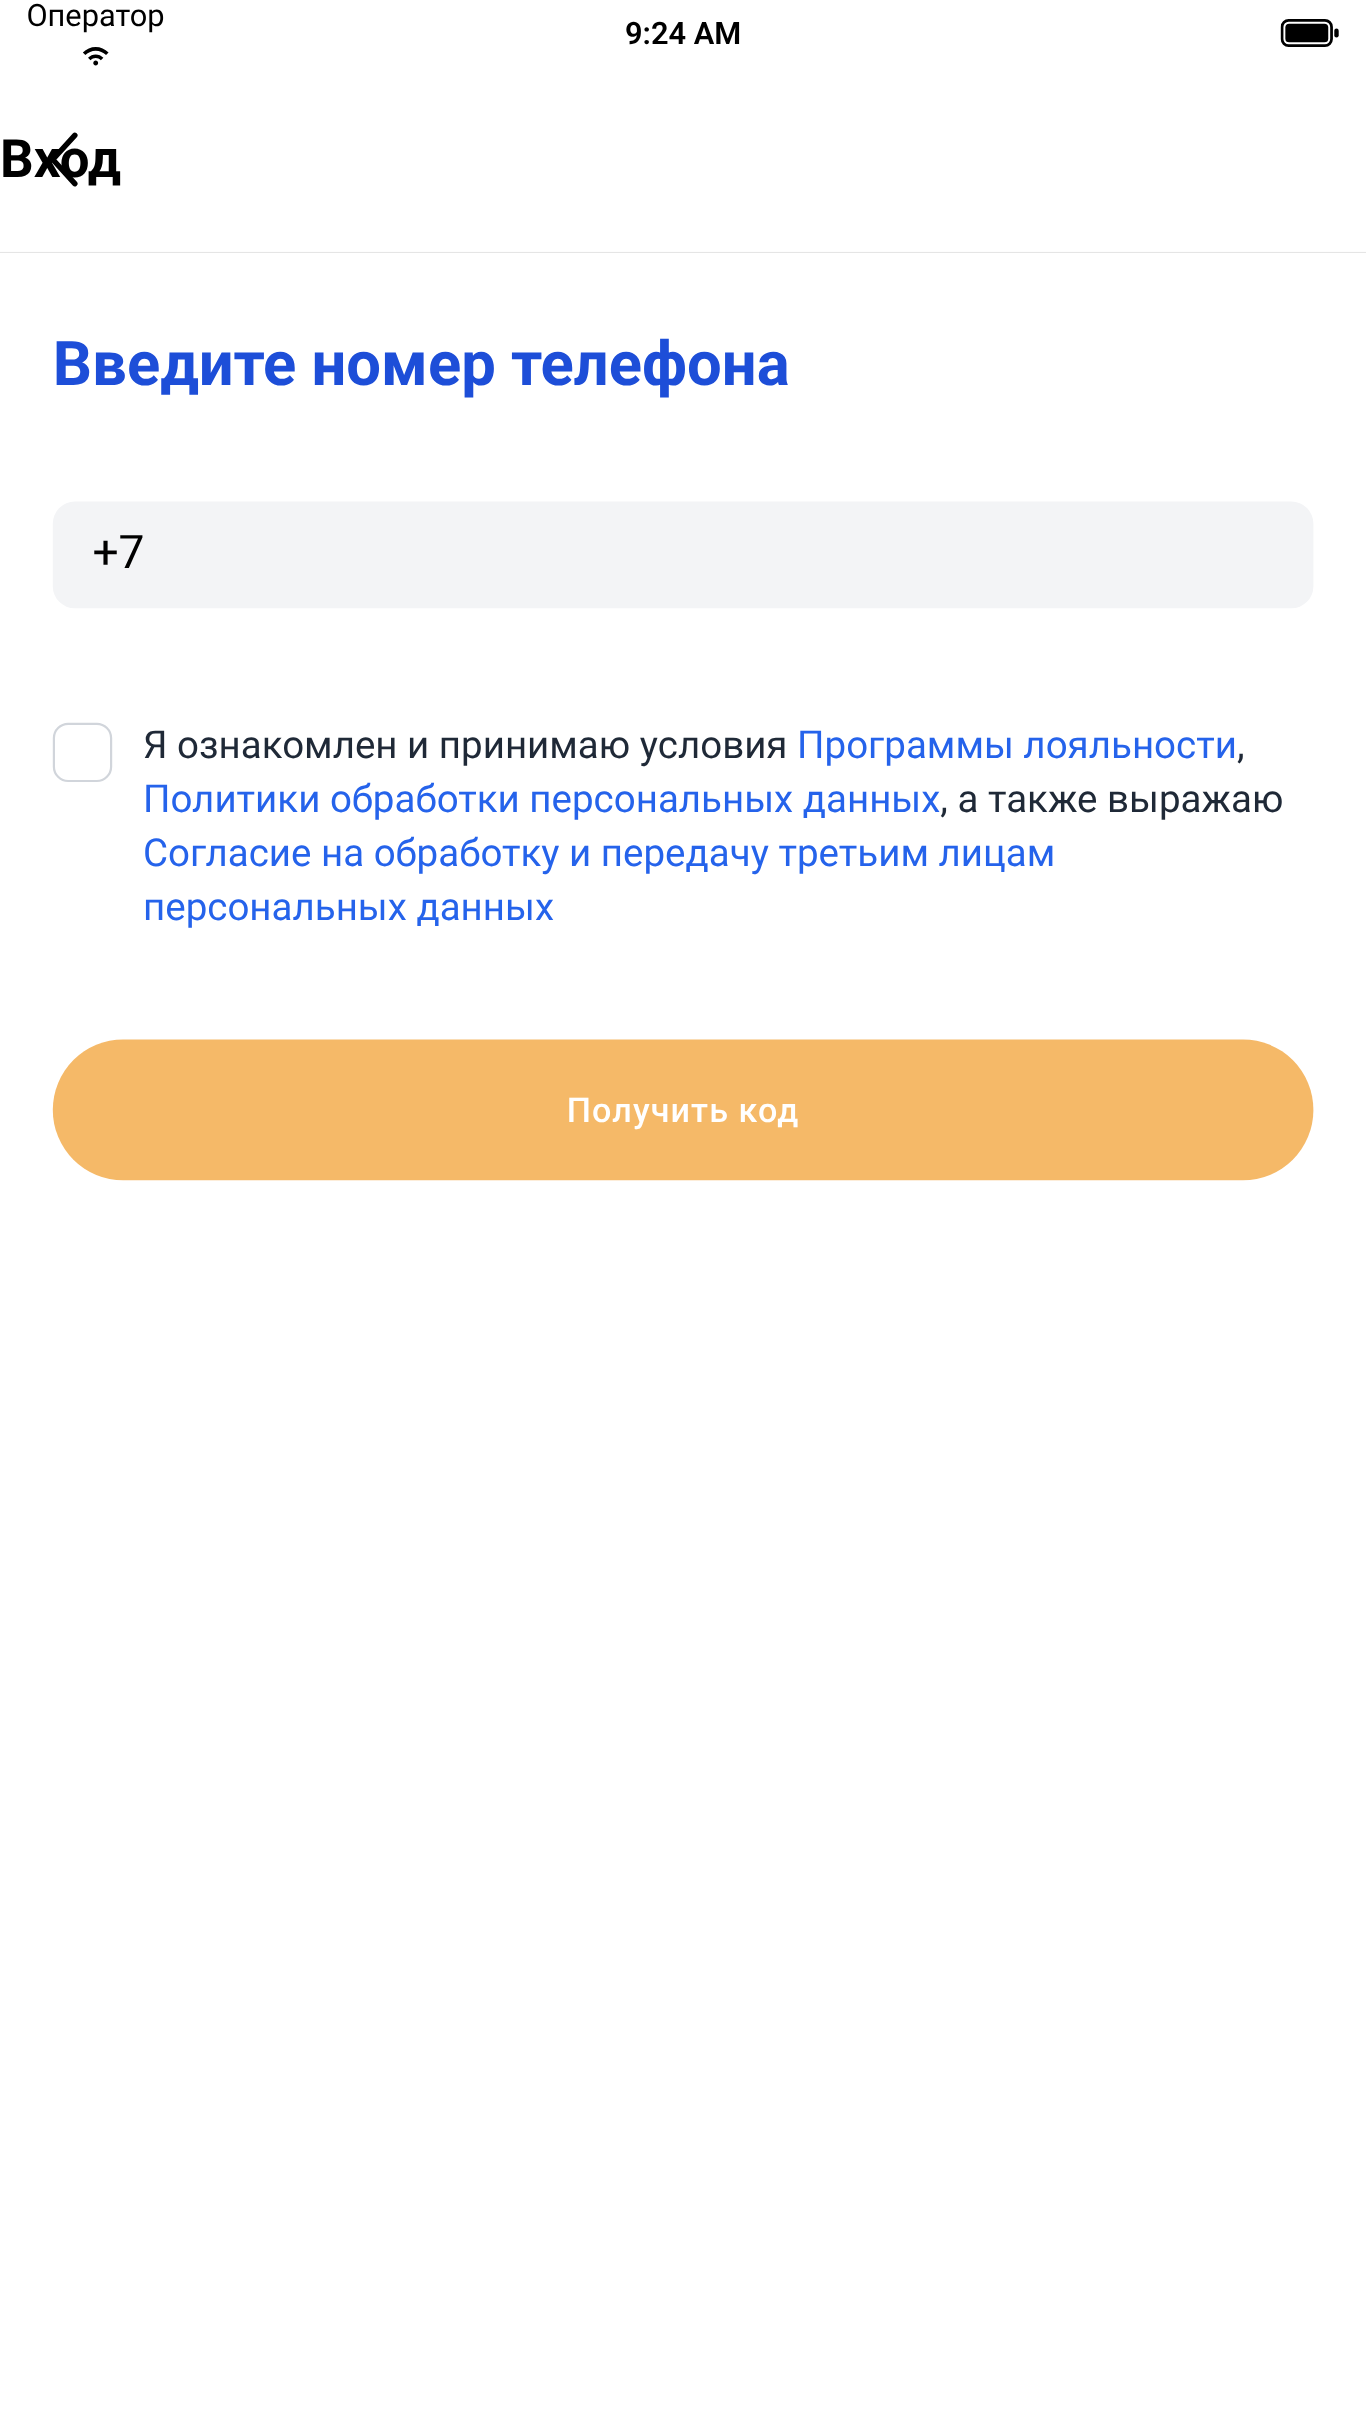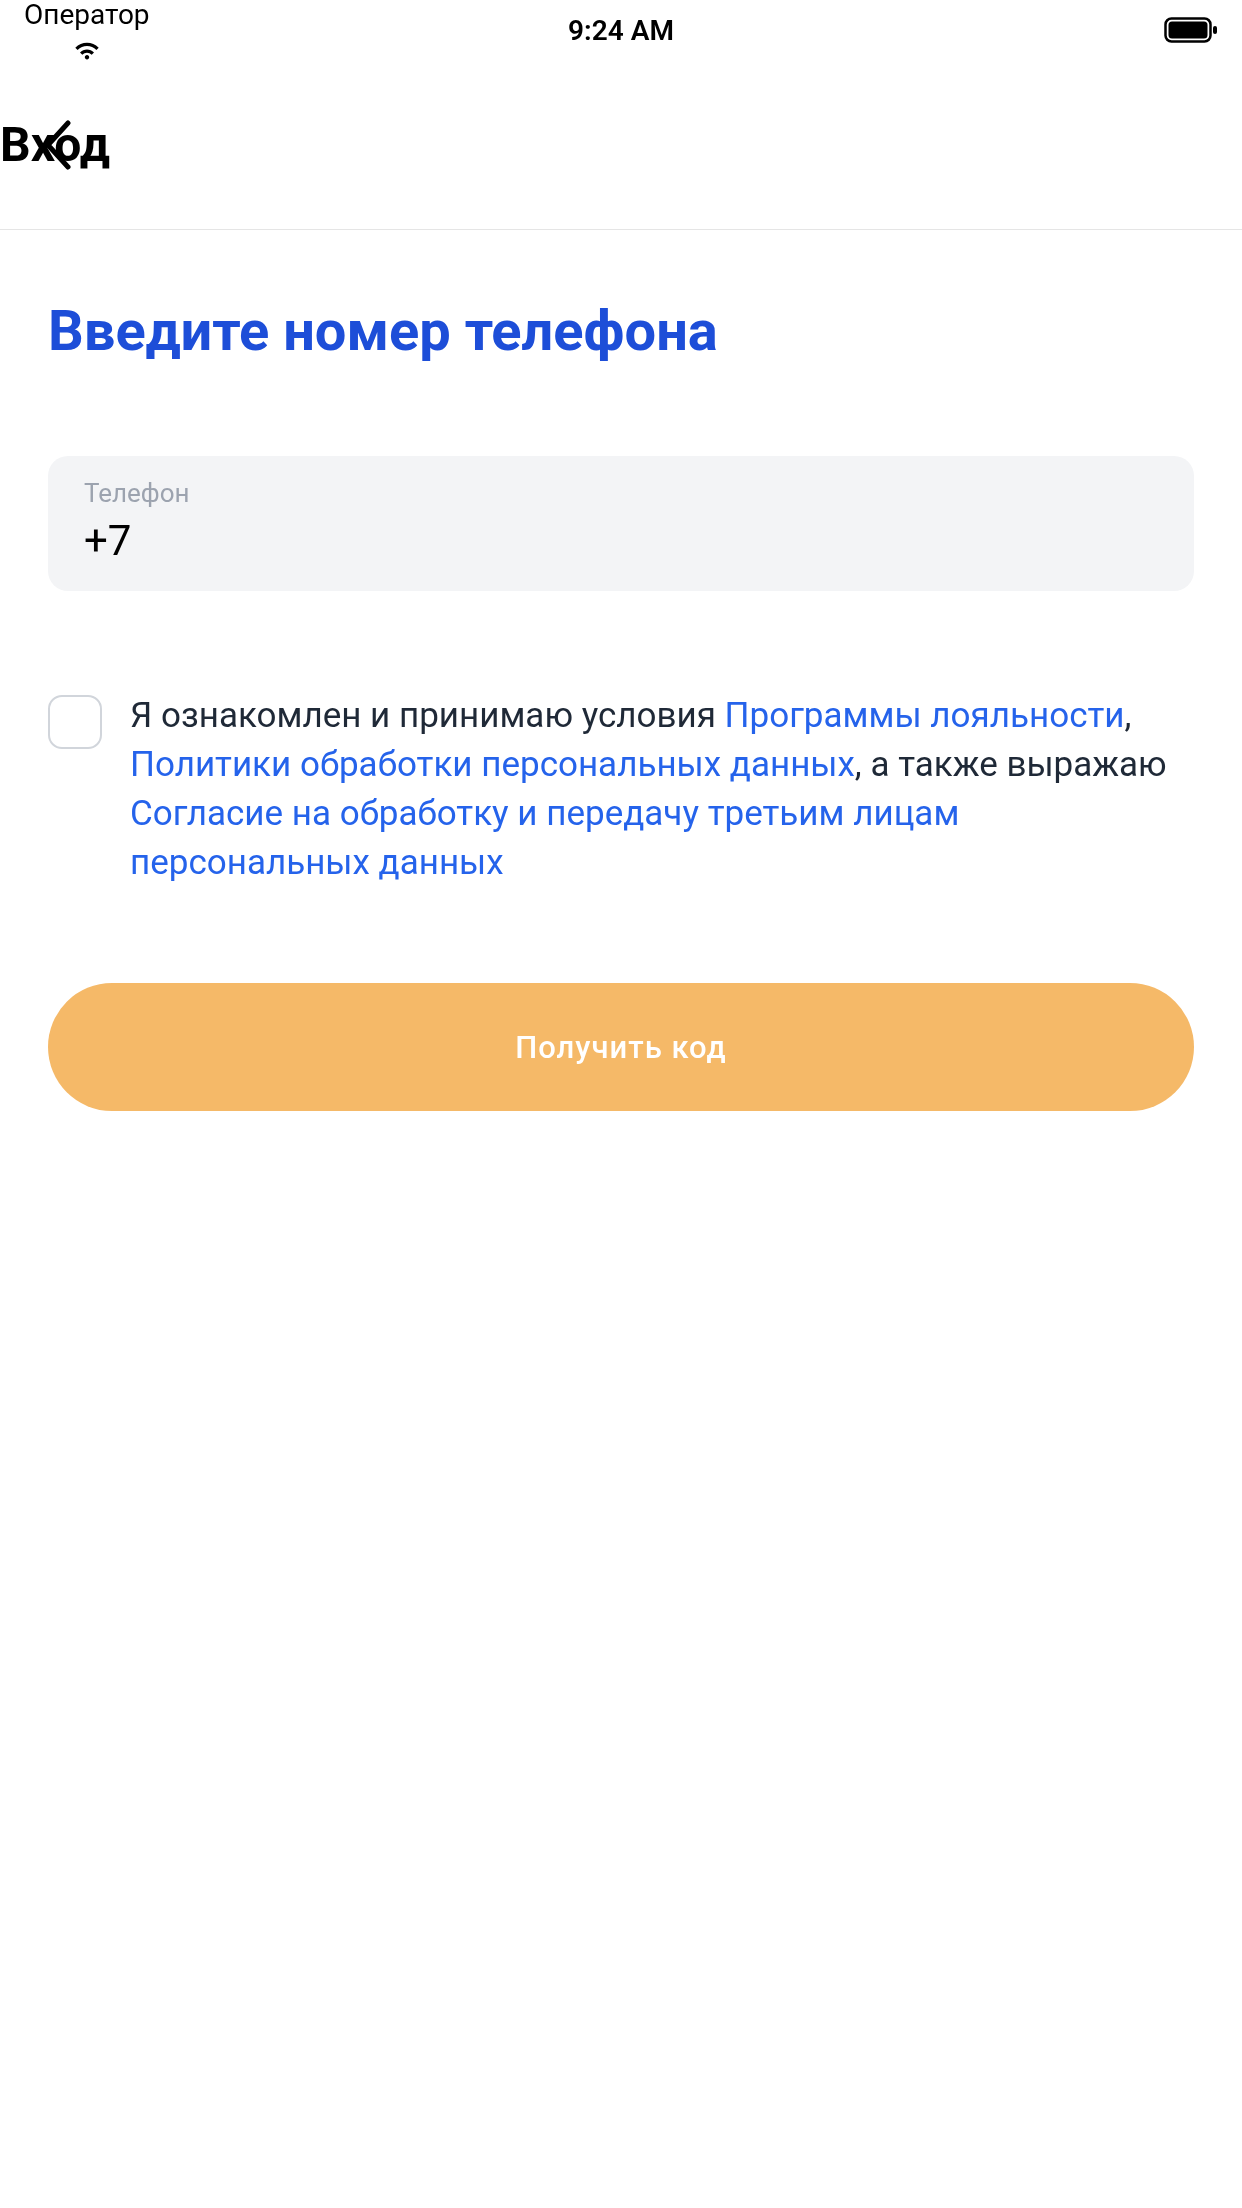--- a/index.html
+++ b/index.html
@@ -182,21 +182,20 @@
       <path d="M25 3 L5 25 L25 47" stroke="#000" stroke-width="5" stroke-linecap="round" stroke-linejoin="round"></path>
     </svg>
   </button>
   <div class="nav-title">Вход</div>
 </div>
 
 <div class="content">
   <h1 class="heading">Введите номер телефона</h1>
 
   <div class="input-wrapper">
-    <span class="input-label">Телефон</span>
     <input class="phone-input" type="tel" value="+7" style="">
   </div>
 
   <div class="consent-row">
     <button class="checkbox"></button>
     <div class="consent-text">
       <span>Я ознакомлен и принимаю условия </span><span class="link">Программы лояльности</span><span>, </span><span class="link">Политики обработки персональных данных</span><span>, а также выражаю </span><span class="link">Согласие на обработку и передачу третьим лицам персональных данных</span>
     </div>
   </div>
 

